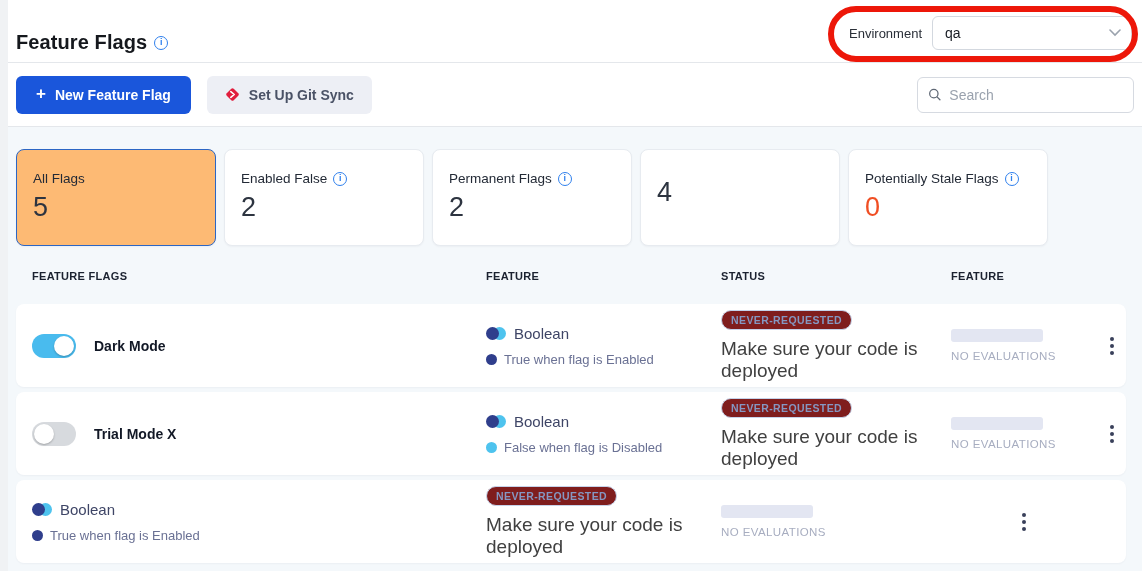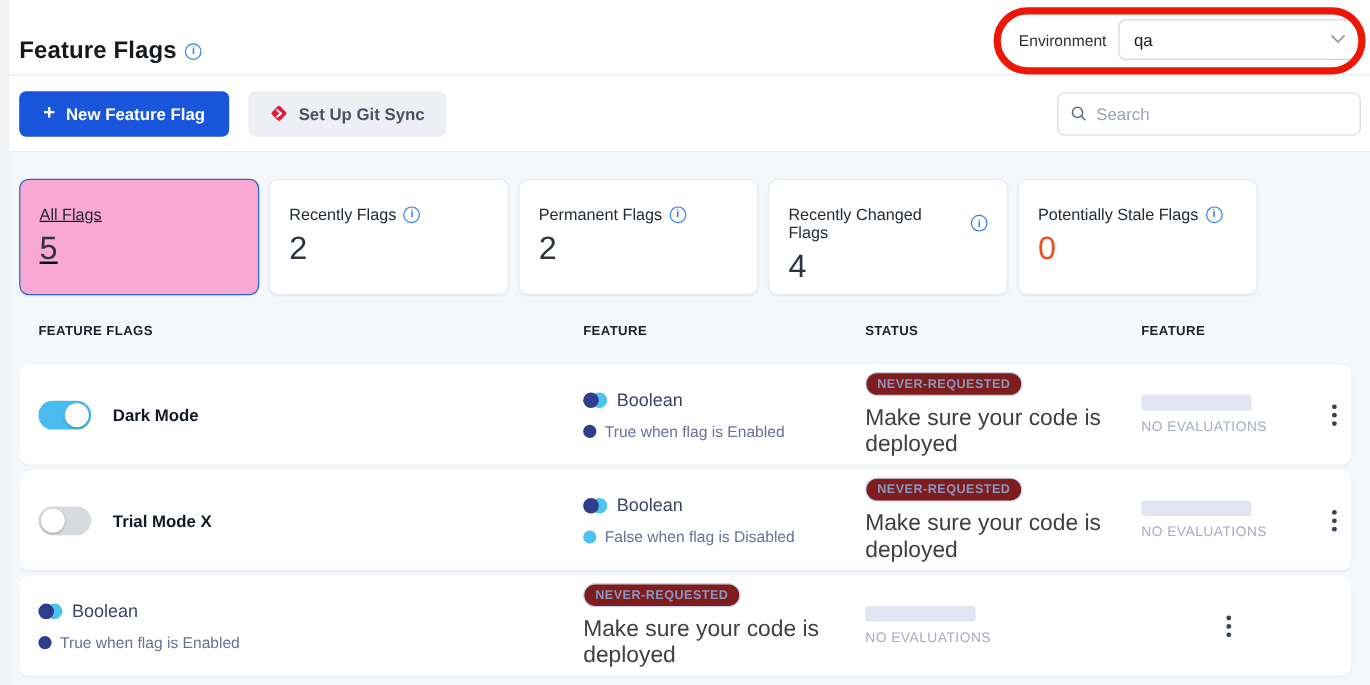--- a/index.html
+++ b/index.html
@@ -28,34 +28,34 @@
 
   
   .toolbar { position:relative; height:64px; border-bottom:1px solid #e4e7eb; background:#fff;
              display:flex; align-items:center; padding:0 8px 0 16px; }
   .btn { height:38px; border:none; border-radius:6px; font-size:14px; font-weight:700;
          display:inline-flex; align-items:center; gap:9px; cursor:pointer;
          font-family:"Liberation Sans",sans-serif; }
   .btn-primary { background:#1a56db; color:#fff; padding:0 20px; }
   .btn-primary .plus { font-size:17px; font-weight:700; margin-top:-1px; }
   .btn-secondary { background:#edeff5; color:#4a5266; padding:0 18px; margin-left:16px; }
-  .search-box { margin-left:auto; width:253px; height:36px; border:1px solid #d6dae1;
+  .search-box { margin-left:auto; width:217px; height:36px; border:1px solid #d6dae1;
                 border-radius:6px; background:#fff; display:flex; align-items:center;
                 padding:0 10px; gap:8px; }
   .search-box input { border:none; outline:none; width:100%; font-size:14px; color:#333;
                       font-family:"Liberation Sans",sans-serif; background:transparent; }
   .search-box input::placeholder { color:#9aa2ae; }
 
   
   .content { position:relative; height:444px; background:#f4f8fb; padding:22px 16px 0 16px; }
   .stats-row { display:flex; gap:8px; }
   .stat-card { width:200px; height:97px; background:#fff; border:1px solid #e7ebf0;
                border-radius:8px; padding:21px 16px; cursor:pointer;
                box-shadow:0 1px 2px rgba(20,30,60,.04); }
-  .stat-card.selected { background:#f9a8d4; border:1.5px solid #2c66c4;text-decoration:underline; }
+  .stat-card.selected { background:#fdba74; border:1.5px solid #2c66c4; }
   .stat-label-row { display:flex; align-items:center; gap:6px; }
   .stat-label { font-size:13.5px; color:#232a36; }
   .stat-value { margin-top:6px; font-size:27px; color:#2d3440; font-weight:400; }
 
   .table-grid { display:grid; grid-template-columns:454px 235px 230px 146px 1fr; align-items:center; }
   .table-header { margin-top:24px; height:34px; padding-left:0; }
   .table-header span { font-size:11px; font-weight:700; color:#1b2230; letter-spacing:.3px; }
   .table-header .table-grid { padding-left:16px; }
 
   .flag-row { background:#fff; border-radius:8px; height:83px; margin-bottom:5px;
@@ -143,39 +143,35 @@
         <div class="stat-card selected">
           <div class="stat-label-row">
             <span class="stat-label">All Flags</span>
 
           </div>
           <div class="stat-value">5</div>
         </div>
 
         <div class="stat-card">
           <div class="stat-label-row">
-            <span class="stat-label">Recently Flags</span>
+            <span class="stat-label">Enabled False</span>
             <span class="info-icon"></span>
           </div>
           <div class="stat-value">2</div>
         </div>
 
         <div class="stat-card">
           <div class="stat-label-row">
             <span class="stat-label">Permanent Flags</span>
             <span class="info-icon"></span>
           </div>
           <div class="stat-value">2</div>
         </div>
 
         <div class="stat-card">
-          <div class="stat-label-row">
-            <span class="stat-label">Recently Changed Flags</span>
-            <span class="info-icon"></span>
-          </div>
           <div class="stat-value">4</div>
         </div>
 
         <div class="stat-card">
           <div class="stat-label-row">
             <span class="stat-label">Potentially Stale Flags</span>
             <span class="info-icon"></span>
           </div>
           <div class="stat-value" style="color: rgb(240, 78, 35);">0</div>
         </div>

